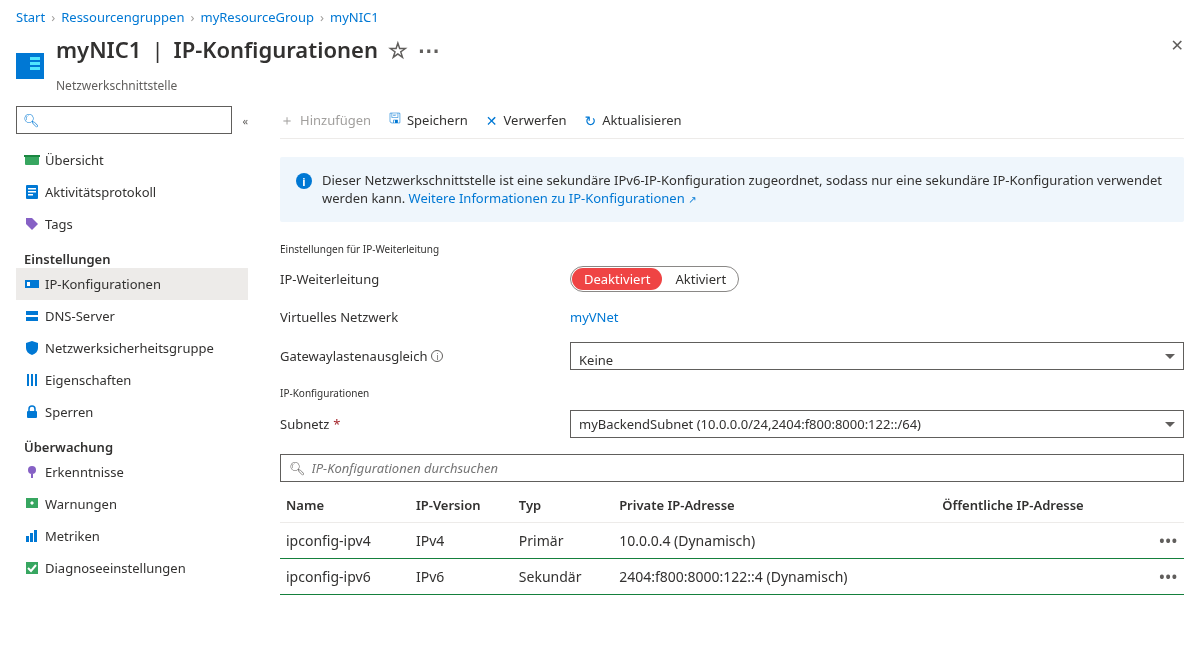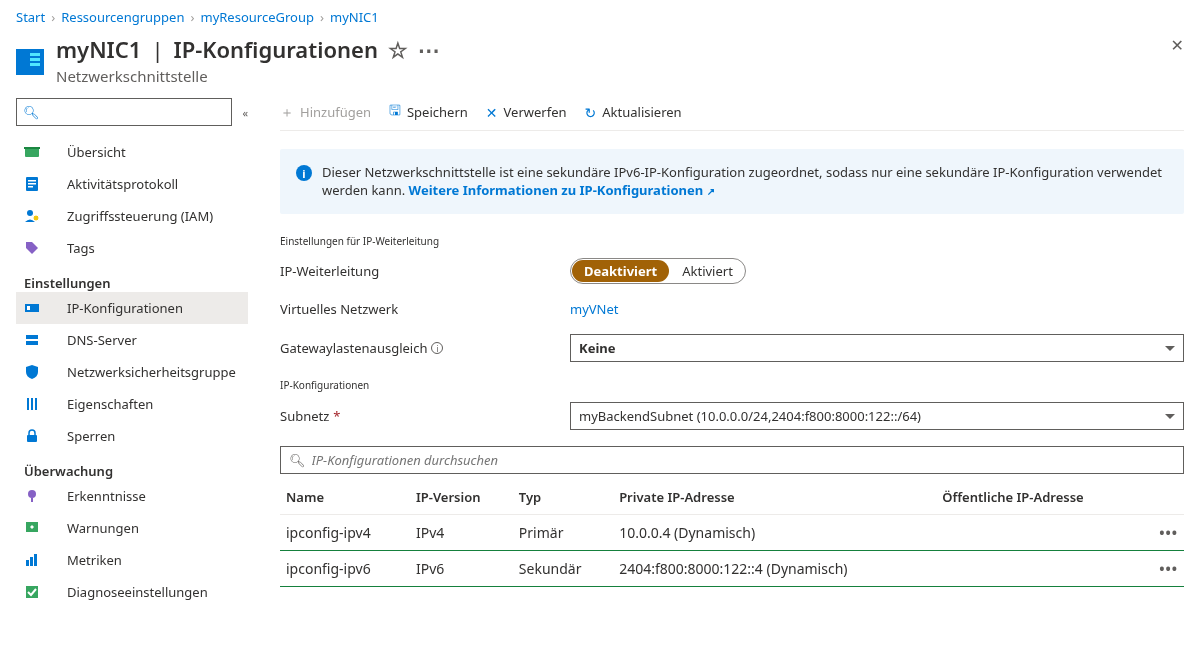--- a/index.html
+++ b/index.html
@@ -7,65 +7,65 @@
 
 .breadcrumb { padding: 8px 16px; display: flex; align-items: center; gap: 6px; font-size: 13px; }
 .breadcrumb a { color: #0078d4; text-decoration: none; cursor: pointer; }
 .breadcrumb .sep { color: #a19f9d; }
 
 .header-block { display: flex; align-items: flex-start; justify-content: space-between; padding: 0 16px 8px 16px; }
 .header-left { display: flex; align-items: center; gap: 12px; }
 .resource-icon { width: 28px; height: 26px; background: #0078d4; position: relative; margin-top: 4px; }
 .resource-icon::after { content:""; position:absolute; right:4px; top:4px; width:10px; height:3px; background:#50e6ff; box-shadow: 0 5px 0 #50e6ff, 0 10px 0 #50e6ff; }
 .title-wrap h1 { font-size: 22px; font-weight: 600; display: flex; align-items: center; gap: 10px; }
-.title-wrap .subtitle { font-size: 15px; color: #605e5c; margin-top: 2px; }
+.title-wrap .subtitle { font-size: 12px; color: #605e5c; margin-top: 13px; }
 .pipe { font-weight: 400; }
 .fav, .more, .close { cursor: pointer; color: #605e5c; }
 .close { font-size: 16px; }
 
 .layout { display: flex; }
 .side { width: 256px; flex-shrink:0; padding: 4px 8px 0 16px; }
 .search-row { display: flex; align-items: center; gap: 10px; margin-bottom: 10px; }
 .search-input-wrap { flex:1; border: 1px solid #605e5c; height: 28px; display:flex; align-items:center; padding: 0 6px; gap:6px; }
 .search-input-wrap input { border:none; outline:none; width:100%; font-size:13px; }
 .collapse-btn { color: #605e5c; font-size: 11px; cursor:pointer; }
 
-.nav-item { display:flex; align-items:center; gap:27px; padding: 6px 8px; cursor:pointer; height:32px; }
+.nav-item { display:flex; align-items:center; gap:5px; padding: 6px 8px; cursor:pointer; height:32px; }
 .nav-item.active { background: #edebe9; }
 .nav-section { font-weight: 600; padding: 10px 8px 0 8px; font-size: 13px; }
 .nav-icon { width:16px; height:16px; display:flex; align-items:center; justify-content:center; flex-shrink:0; }
 
 .main { flex:1; padding: 0 16px 0 24px;}
 .toolbar { display:flex; align-items:center; gap:18px; padding: 6px 0; border-bottom: 1px solid #edebe9; margin-bottom: 18px; }
 .tb-btn { display:flex; align-items:center; gap:6px; cursor:pointer; font-size:13px; color:#323130; }
 .tb-btn.disabled { color:#a19f9d; cursor:default; }
 .tb-btn .ico { font-size:14px; }
 
 .infobox { background: #eff6fc; border-radius: 2px; padding: 14px 16px; display:flex; gap:10px; margin-bottom: 20px; align-items:flex-start; }
 .infobox .info-ico { width:16px;height:16px;border-radius:50%;background:#0078d4;color:#fff;font-size:11px;display:flex;align-items:center;justify-content:center;font-weight:bold;flex-shrink:0; margin-top:2px; }
 .infobox .msg { font-size: 13px; line-height: 18px; }
-.infobox a { color:#0078d4; text-decoration:none;font-weight:bold; }
+.infobox a { color:#0078d4; text-decoration:none; }
 .ext-ico { font-size: 10px; }
 
 .section-head { font-size: 10px; margin-bottom: 10px; color:#323130; }
 .form-row { display:flex; align-items:center; margin-bottom: 16px; }
 .form-label { width: 290px; font-size:13px; color:#323130; display:flex; align-items:center; gap:4px; }
 .req { color:#a4262c; }
 .form-val { flex:1; }
 
 .toggle { display:inline-flex; border:1px solid #8a8886; border-radius: 14px; overflow:hidden; height:26px; }
 .toggle span { padding: 3px 12px; font-size:13px; cursor:pointer; display:flex; align-items:center; }
-.toggle .selected { background:#a16207; color:#fff; border-radius:12px; margin:1px; height:22px;font-weight:bold; }
+.toggle .selected { background:#ef4444; color:#fff; border-radius:12px; margin:1px; height:22px; }
 .toggle .unsel { color:#323130; }
 
 .link { color:#0078d4; cursor:pointer; }
 
 .select { border:1px solid #605e5c; height:28px; padding: 0 28px 0 8px; display:flex; align-items:center; position:relative; cursor:pointer; font-size:13px; background:#fff; }
 .select::after { content:""; position:absolute; right:8px; top:11px; border-left:5px solid transparent; border-right:5px solid transparent; border-top:5px solid #605e5c; }
-.select.bold { font-weight:700; }
+.select.bold { font-weight:400;align-items:flex-end; }
 
 .filter-input-wrap { border:1px solid #605e5c; height:28px; display:flex; align-items:center; padding:0 8px; gap:6px; margin-bottom:6px; }
 .filter-input-wrap input { border:none; outline:none; width:100%; font-size:13px; font-style: italic; color:#14532d; }
 .filter-input-wrap input::placeholder { font-style: italic; }
 
 table { width:100%; border-collapse: collapse; }
 th { text-align:left; font-weight:600; font-size:13px; padding: 8px 6px; border-bottom:1px solid #edebe9; }
 td { padding: 8px 6px; border-bottom:1px solid #15803d; font-size:14px; }
 .row-actions { text-align:right; color:#605e5c; cursor:pointer; letter-spacing:1px; font-weight:bold; }
 
@@ -122,30 +122,20 @@
     <div class="nav-item">
       <span class="nav-icon">
           <svg width="16" height="16">
             <rect x="2" y="1" width="12" height="14" rx="1" fill="#0078d4"></rect>
             <rect x="4" y="4" width="8" height="1.5" fill="#fff"></rect>
             <rect x="4" y="7" width="8" height="1.5" fill="#fff"></rect>
             <rect x="4" y="10" width="5" height="1.5" fill="#fff"></rect>
           </svg>
         </span>
       <span>Aktivitätsprotokoll</span>
-    </div>
-    <div class="nav-item">
-      <span class="nav-icon">
-          <svg width="16" height="16">
-            <circle cx="6" cy="5" r="3" fill="#0078d4"></circle>
-            <path d="M1 14 Q6 9 11 14" fill="#0078d4"></path>
-            <circle cx="12" cy="10" r="3" fill="#f2c811" stroke="#fff" stroke-width="1"></circle>
-          </svg>
-        </span>
-      <span>Zugriffssteuerung (IAM)</span>
     </div>
     <div class="nav-item">
       <span class="nav-icon">
           <svg width="16" height="16">
             <path d="M2 2 L8 2 L14 8 L8 14 L2 8 Z" fill="#8661c5"></path>
           </svg>
         </span>
       <span>Tags</span>
     </div>
 

